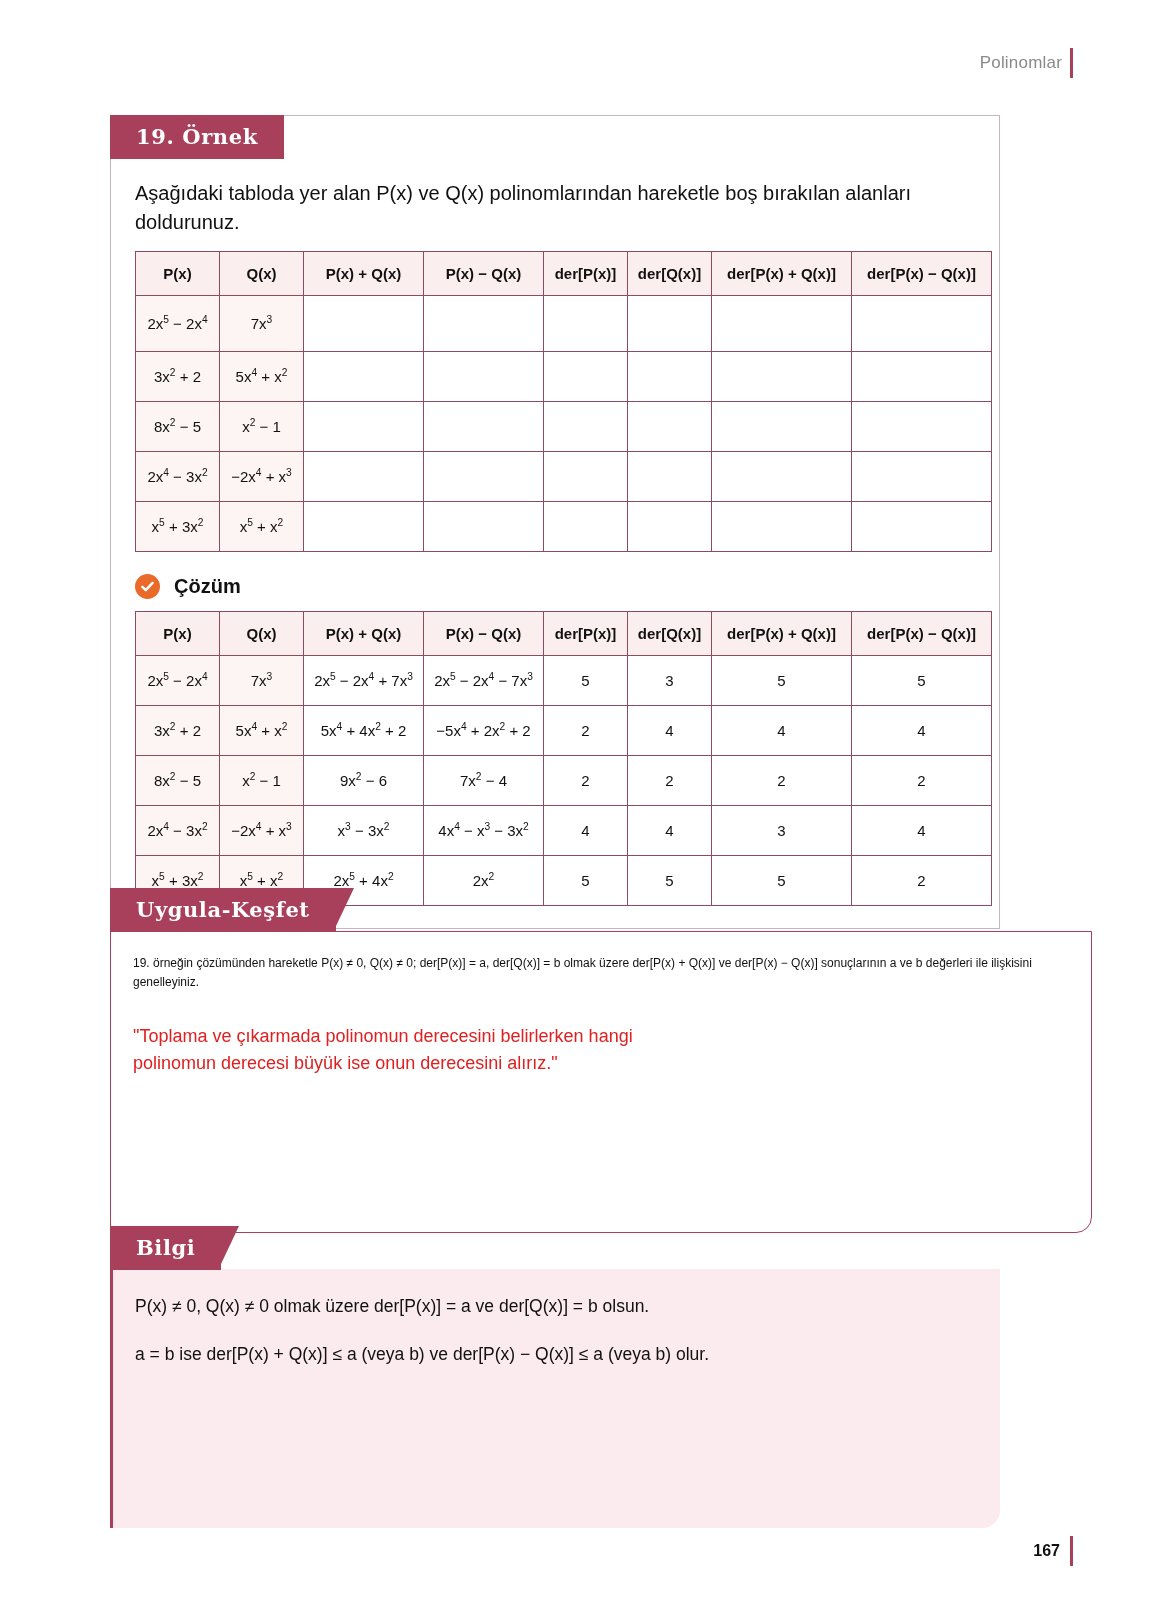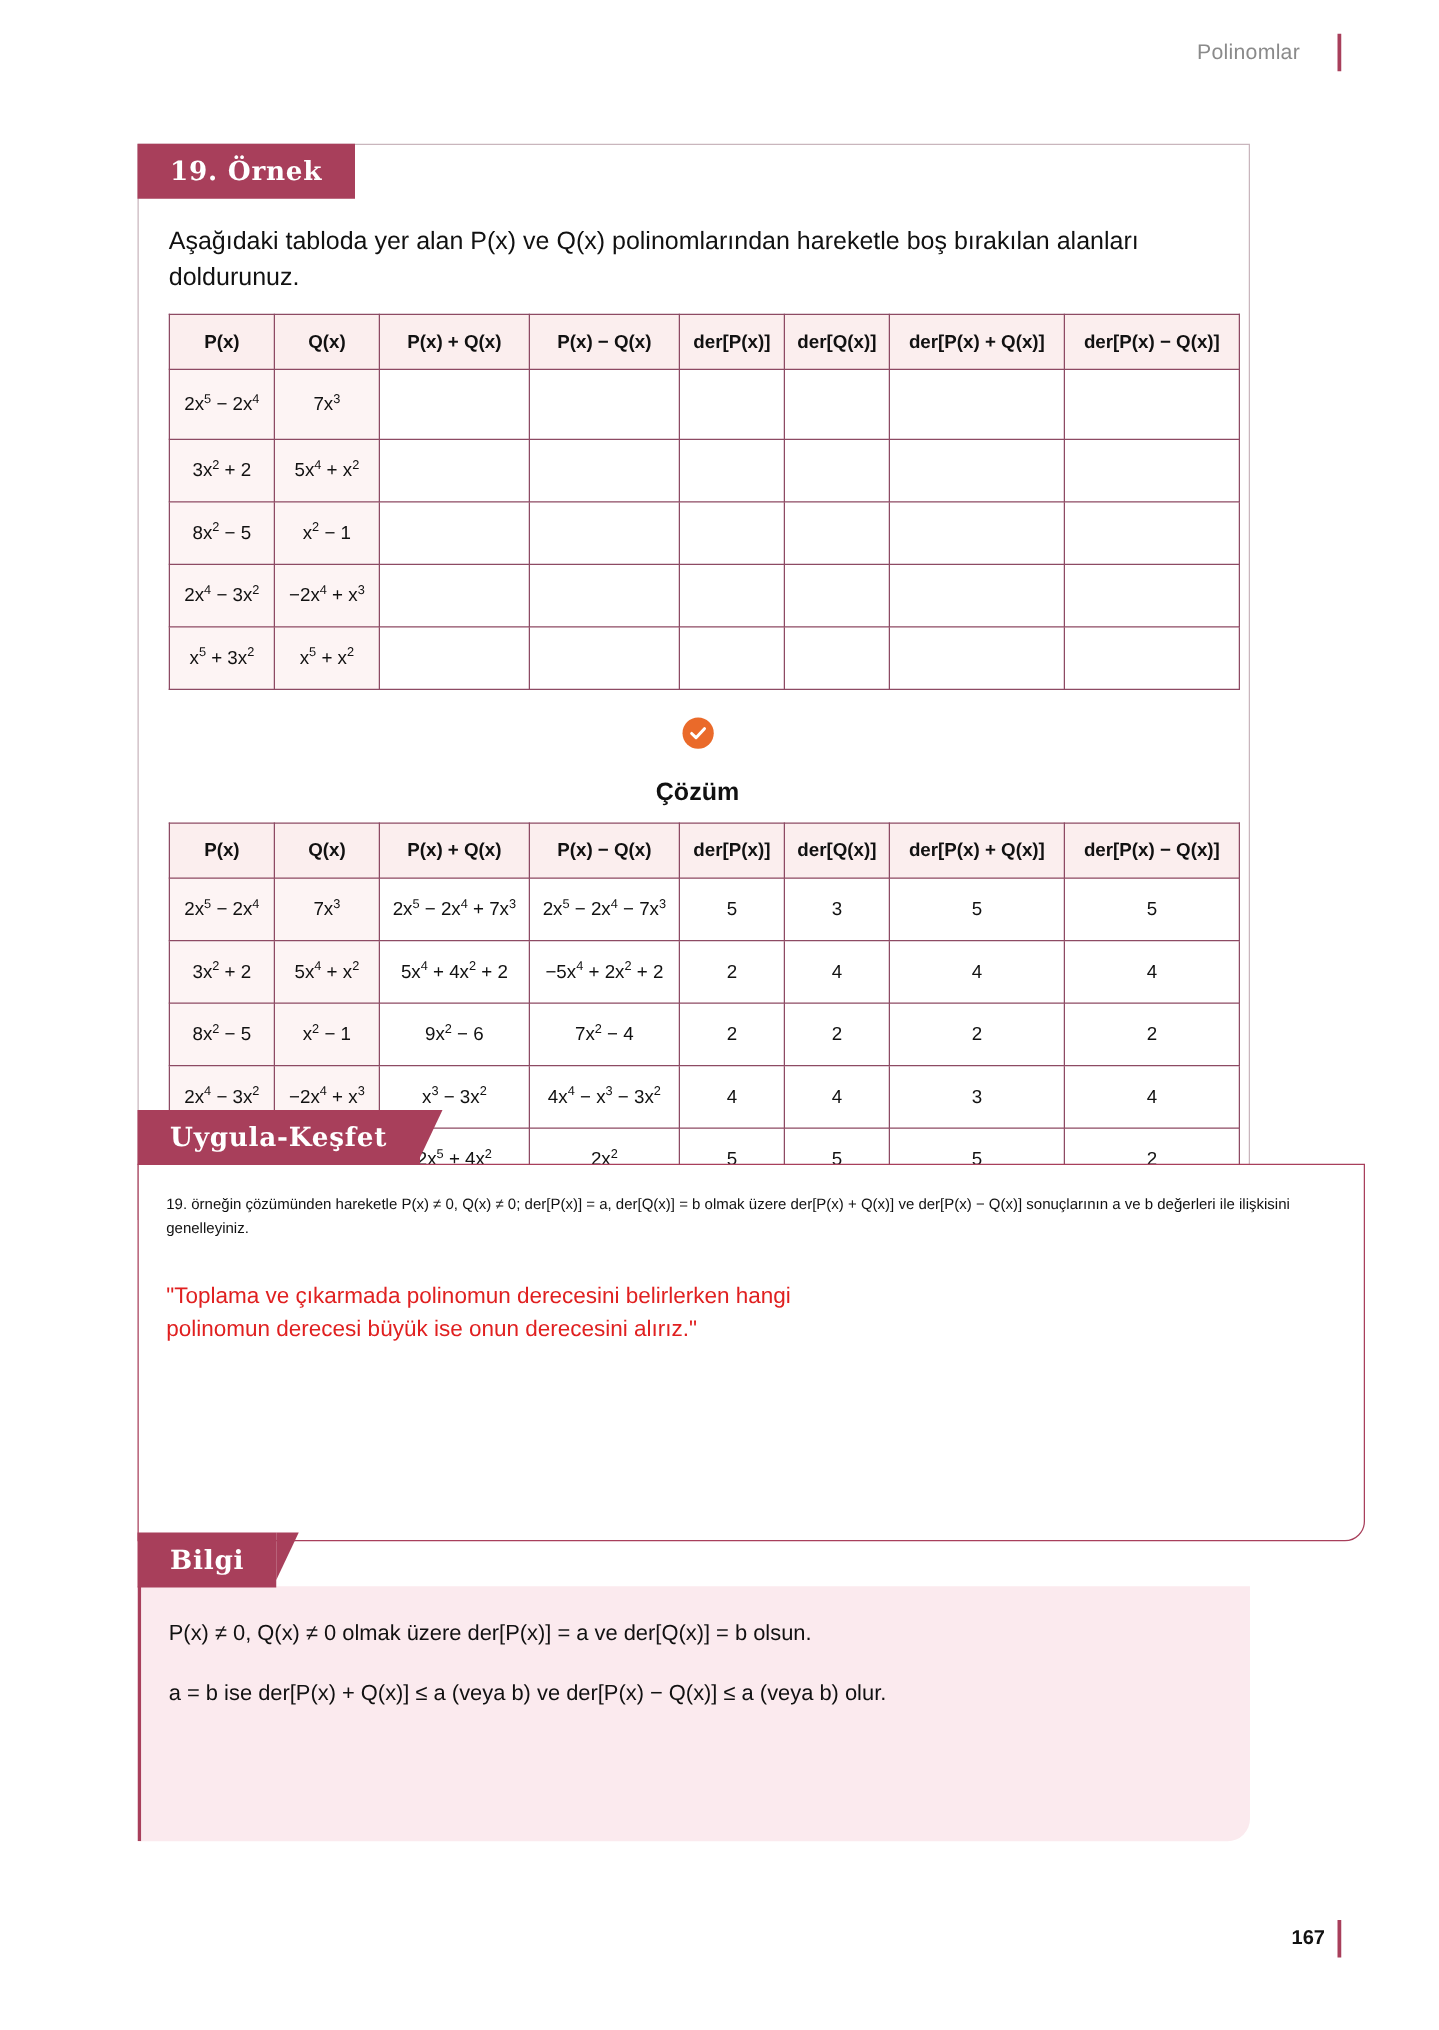--- a/index.html
+++ b/index.html
@@ -8,22 +8,22 @@
     width:1151px; height:1624px;
     background:#ffffff;
     font-family:"Liberation Sans", sans-serif;
     color:#1a1a1a;
     position:relative;
     overflow:hidden;
   }
 
   
   .runhead {
-    position:absolute; top:27px; right:78px;
-    display:flex; align-items:center; gap:30px;
+    position:absolute; top:48px; right:78px;
+    display:flex; align-items:center; gap:8px;
   }
   .runhead-text { font-size:17px; color:#8a8a8a; letter-spacing:.2px; }
   .runhead-rule { width:3px; height:30px; background:#a83f5b; }
 
   
   .pagenum {
     position:absolute; bottom:58px; right:78px;
     display:flex; align-items:center; gap:10px;
   }
   .pagenum-text { font-size:16px; font-weight:bold; color:#111; }
@@ -94,23 +94,22 @@
   .c-dif { width:120px; }
   .c-dp  { width:84px; }
   .c-dq  { width:84px; }
   .c-dsum{ width:140px; }
   .c-ddif{ width:140px; }
 
   sup { font-size:.68em; vertical-align:super; line-height:0; }
 
   
   .cozum-head {
-    display:flex; align-items:center; gap:24px;
+    display:flex; align-items:center; gap:14px;
     margin:22px 0 12px 6px;
-    flex-direction:column;
   }
   .check-badge {
     width:25px; height:25px; border-radius:50%;
     background:#ea6a2a;
     display:flex; align-items:center; justify-content:center;
     flex:0 0 auto;
   }
   .check-badge svg { display:block; }
   .cozum-label { font-size:20px; font-weight:bold; color:#111; }
 
@@ -138,21 +137,21 @@
 
   
   .bilgi-block {
     position:absolute; left:110px; top:1226px; width:890px;
   }
   .bilgi-panel {
     margin-top:-1px;
     background:#fbeaee;
     border-left:3px solid #a83f5b;
     border-bottom-right-radius:18px;
-    height:204px;
+    height:259px;
     padding:24px 26px 20px 22px;
   }
   .bilgi-line {
     font-size:17.5px; line-height:1.5; color:#111;
     margin-bottom:22px;
   }
   .bilgi-line:last-child { margin-bottom:0; }
 </style>
 </head>
 <body>

